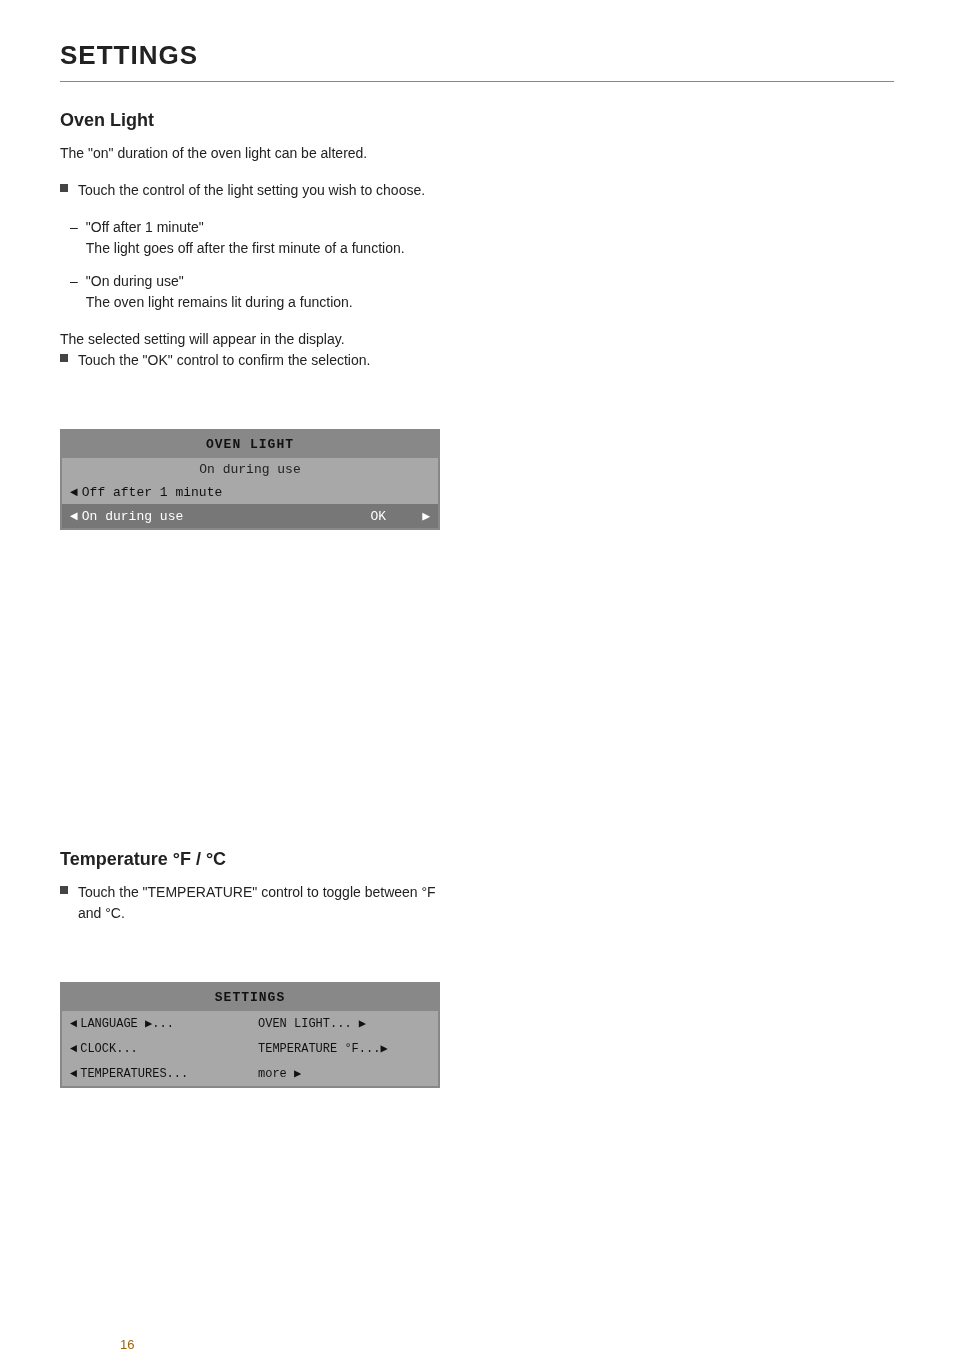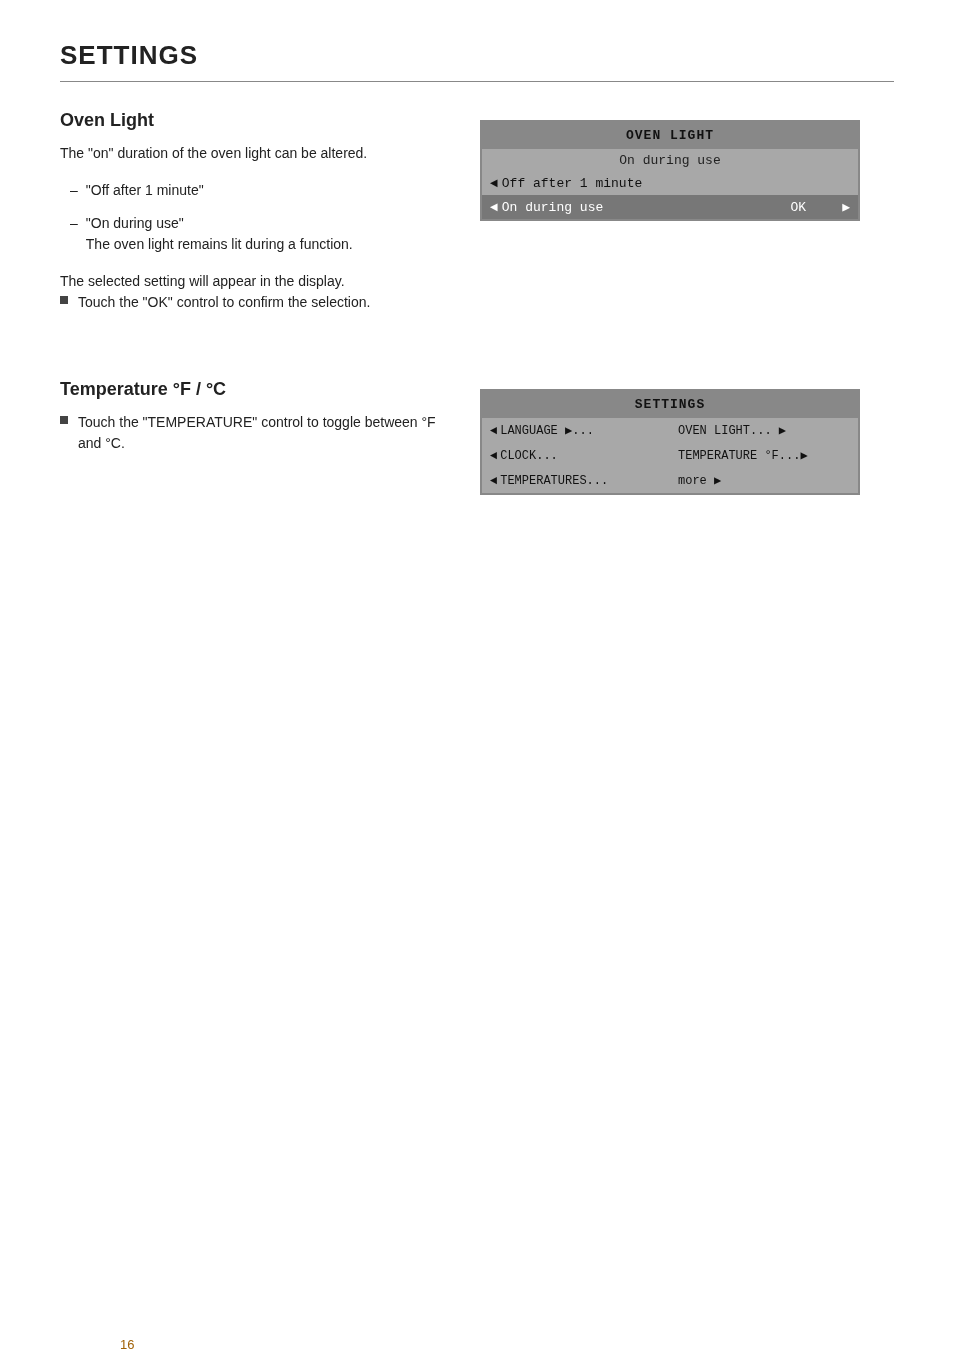--- a/index.html
+++ b/index.html
@@ -22,21 +22,22 @@
     }
 
     .divider {
       border: none;
       border-top: 1px solid #888;
       margin-bottom: 28px;
     }
 
     .section {
       display: flex;
-      gap: 40px;
+      flex-direction: column;
+      gap: 32px;
       margin-bottom: 50px;
     }
 
     .section-text {
       flex: 1;
       max-width: 380px;
     }
 
     .section-display {
       flex: 0 0 380px;
@@ -217,25 +218,32 @@
 
 <div class="page-wrapper">
   <h1 class="page-title">SETTINGS</h1>
   <hr class="divider">
 
   <div class="section">
     <div class="section-text">
       <h2 class="section-heading">Oven Light</h2>
       <p class="section-intro">The "on" duration of the oven light can be altered.</p>
 
+      <ul class="bullet-list">
+        <li>
+          <span class="bullet-square"></span>
+          <span>Touch the control of the light setting you wish to choose.</span>
+        </li>
+      </ul>
 
       <ul class="dash-list">
         <li>
           <div>
             <div class="item-label">"Off after 1 minute"</div>
+            <div>The light goes off after the first minute of a function.</div>
           </div>
         </li>
         <li>
           <div>
             <div class="item-label">"On during use"</div>
             <div>The oven light remains lit during a function.</div>
           </div>
         </li>
       </ul>
 

